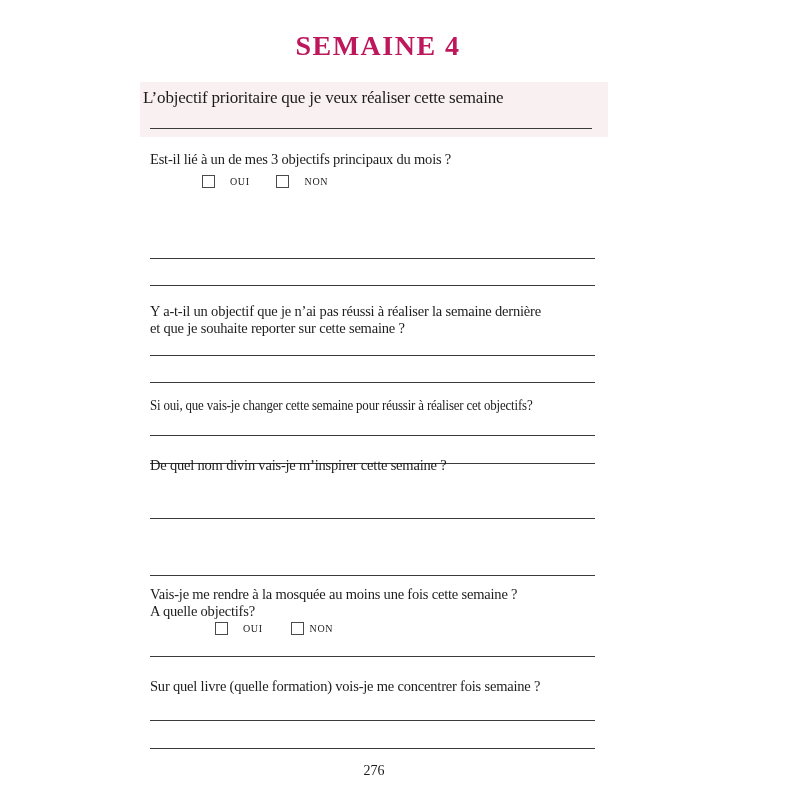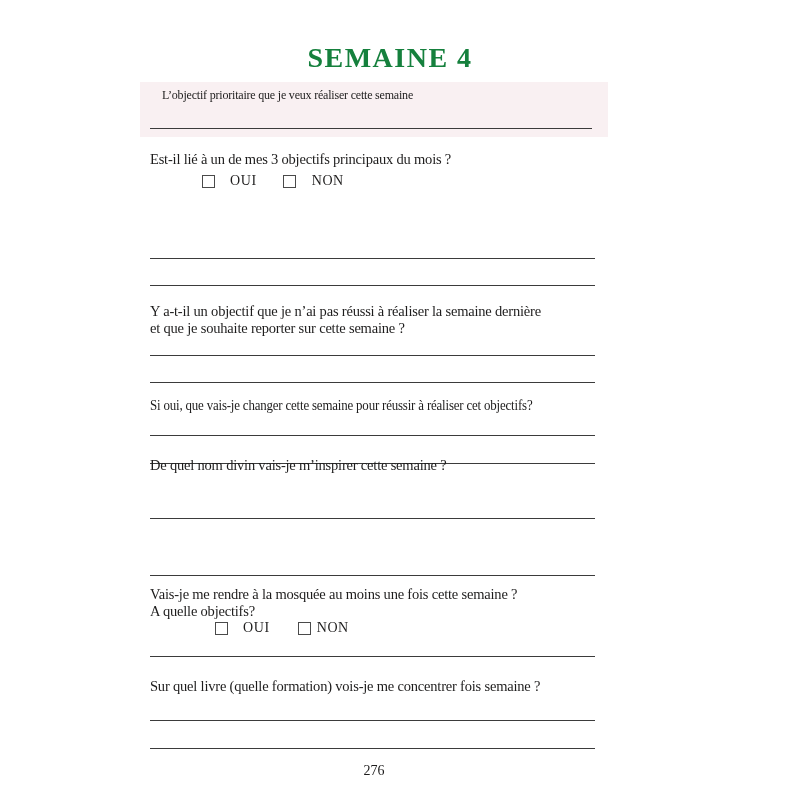--- a/index.html
+++ b/index.html
@@ -13,37 +13,37 @@
   }
   .content {
     position: absolute;
     left: 140px; top: 0;
     width: 468px; height: 800px;
   }
   .title {
     position: absolute;
     top: 26px; left: 0;
     width: 100%;
-    margin: 16px;
+    margin: 4px;
     text-align: center;
     font-size: 28px;
     font-weight: bold;
     letter-spacing: 1.5px;
-    color: #15803d;
+    color: #be185d;
   }
   .highlight-box {
     position: absolute;
     top: 82px; left: 0;
     width: 468px; height: 55px;
     background: #f9f0f2;
   }
   .hl-label {
     position: absolute;
-    top: 6px; left: 22px;
-    font-size: 12px;
+    top: 6px; left: 3px;
+    font-size: 17px;
     letter-spacing: -0.2px;
     white-space: nowrap;
   }
   .rule {
     position: absolute;
     left: 10px;
     width: 445px;
     height: 0;
     border-top: 1.6px solid #3b3b3b;
   }
@@ -64,21 +64,21 @@
     height: 16px;
   }
   .checkbox {
     display: inline-block;
     width: 13px; height: 13px;
     border: 1.2px solid #4a4a4a;
     background: #ffffff;
     box-sizing: border-box;
   }
   .choice-label {
-    font-size: 14px;
+    font-size: 10px;
     letter-spacing: 0.6px;
   }
   .footer {
     position: absolute;
     top: 763px; left: 0;
     width: 100%;
     text-align: center;
     font-size: 14px;
   }
 </style>

